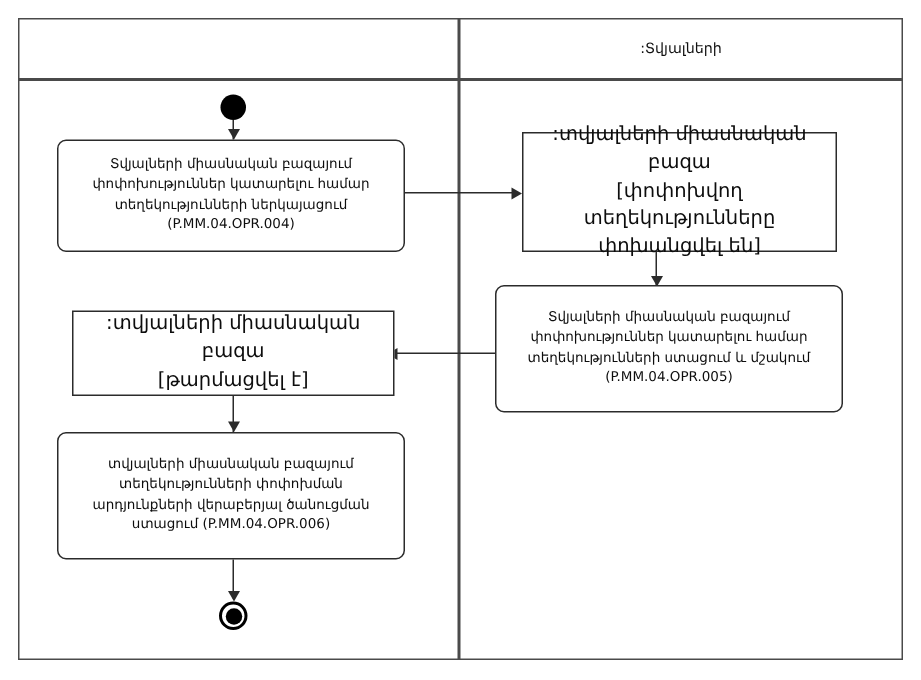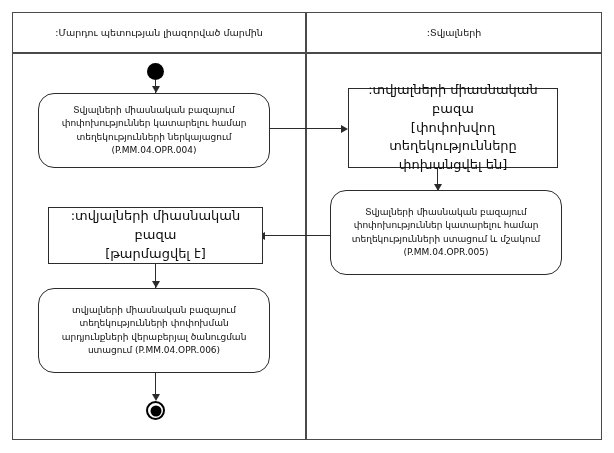--- a/index.html
+++ b/index.html
@@ -46,21 +46,21 @@
   .lane-rule{
     position:absolute;
     height:1.5px;
     background:#4a4a4a;
   }
 
   
   .activity{
     position:absolute;
     border:1px solid #2b2b2b;
-    border-radius:16px;
+    border-radius:6px;
     background:#ffffff;
     box-sizing:border-box;
     display:flex;
     align-items:center;
     justify-content:center;
     text-align:center;
     font-size:9px;
     line-height:1.45;
     color:#0d0d0d;
     padding:4px 8px;
@@ -136,23 +136,20 @@
 <body>
 
 <div id="canvas">
 
   <div class="frame" style="left:12px; top:12px; width:590px; height:428px;"></div>
 
   <div class="lane-rule" style="left:12px; top:52px; width:590px;"></div>
 
   <div class="lane-divider" style="left:305px; top:12px; height:428px;"></div>
 
-  <div class="lane-header" style="left:13px; top:13px; width:292px; height:39px;">
-    <span>:Մարդու պետության լիազորված մարմին</span>
-  </div>
 
   <div class="lane-header" style="left:307px; top:13px; width:294px; height:39px;">
     <span>:Տվյալների</span>
   </div>
 
   <div class="initial-node" style="left:147px; top:63px;"></div>
 
   <div class="edge-v" style="left:155px; top:80px; height:13px;"></div>
   <div class="arrow arrow-down" style="left:151.5px; top:86px;"></div>
 

